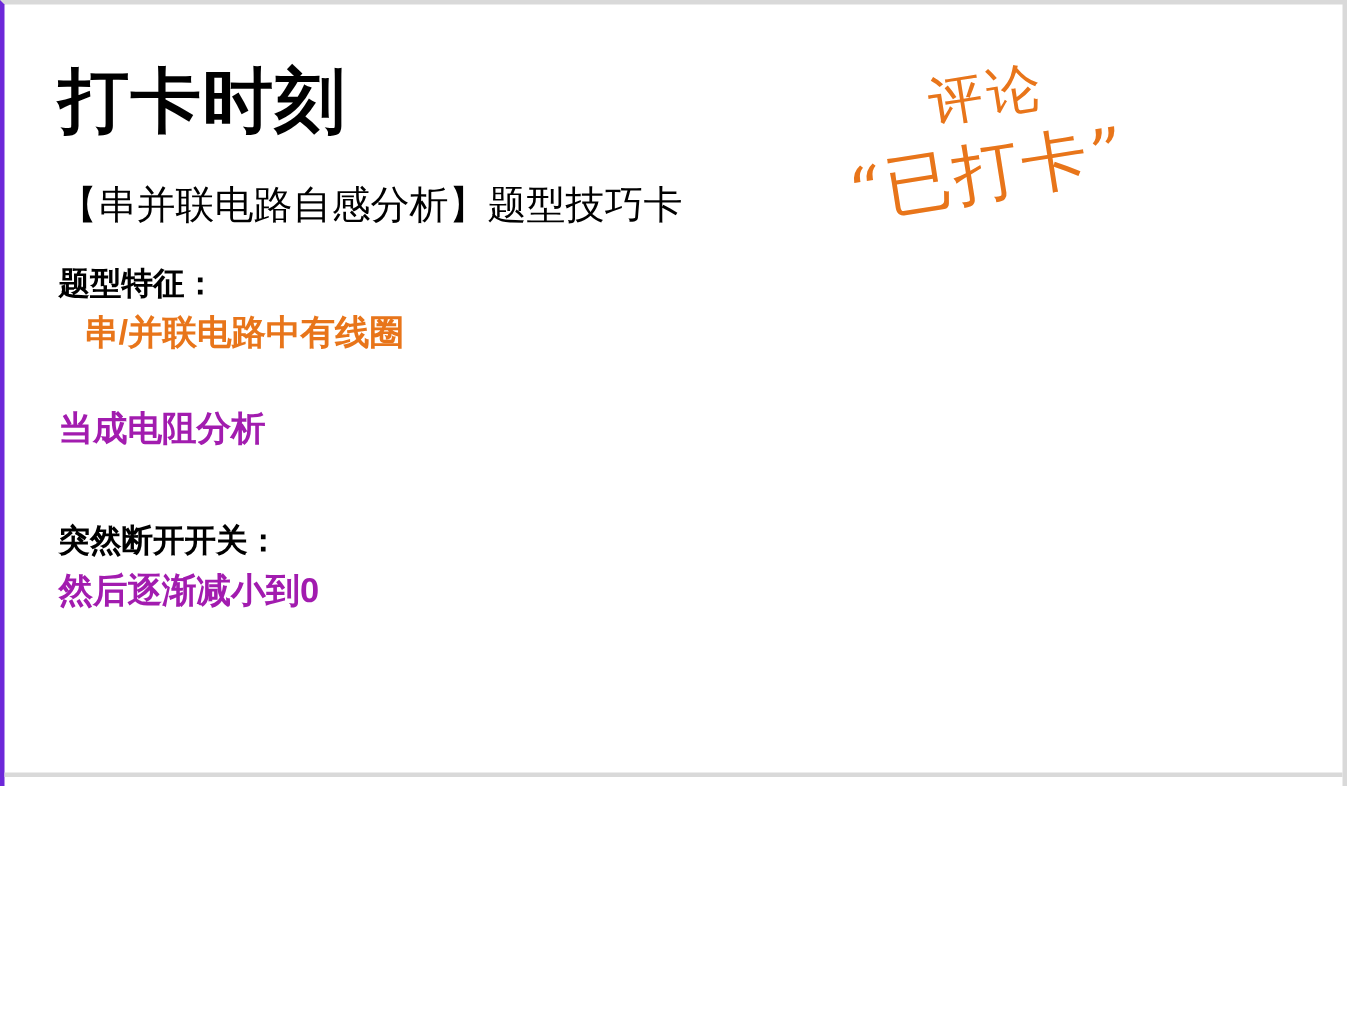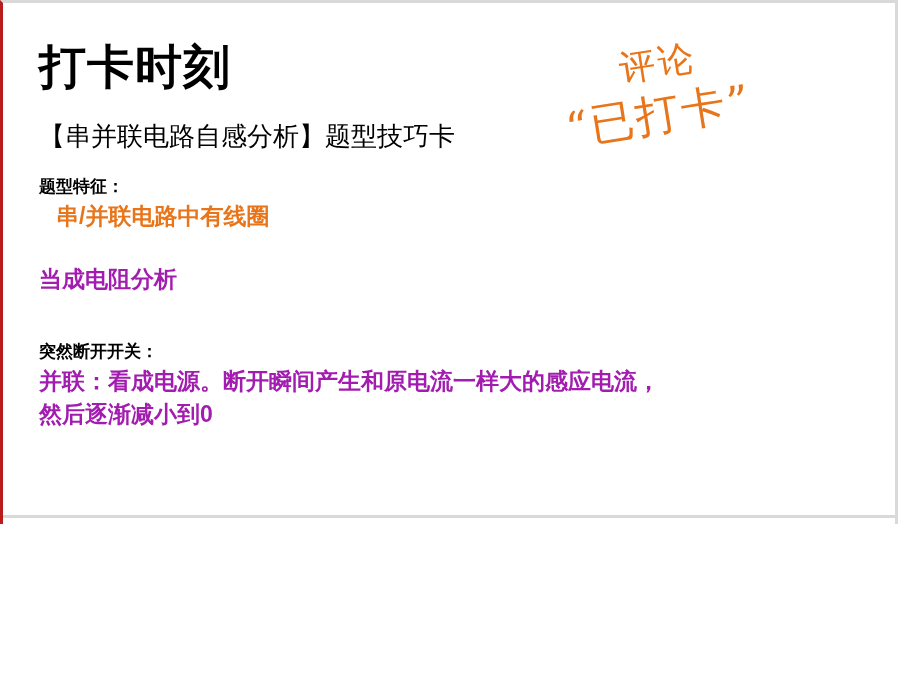--- a/index.html
+++ b/index.html
@@ -12,21 +12,21 @@
     background: #ffffff;
     font-family: "Liberation Sans", "DejaVu Sans", sans-serif;
     overflow: hidden;
   }
   .slide {
     position: relative;
     width: 898px;
     height: 524px;
     box-sizing: border-box;
     background: #ffffff;
-    border-left: 3px solid #b91c1c;
+    border-left: 3px solid #6d28d9;
     border-right: 3px solid #d9d9d9;
     border-top: 3px solid #d9d9d9;
   }
   .bottom-rule {
     position: absolute;
     left: 0;
     right: 0;
     bottom: 6px;
     height: 3px;
     background: #d9d9d9;
@@ -84,21 +84,21 @@
   .body-block {
     position: absolute;
     left: 36px;
     top: 172px;
     width: 830px;
   }
   .sec {
     margin-bottom: 16px;
   }
   .sec-head {
-    font-size: 17px;
+    font-size: 21px;
     font-weight: bold;
     color: #000000;
     line-height: 1.45;
     white-space: nowrap;
   }
   .sec-body {
     font-size: 23px;
     font-weight: bold;
     line-height: 1.45;
   }
@@ -138,20 +138,19 @@
       <div class="sec-body c-red nowrap">当成电阻分析</div>
     </div>
 
     <div class="gap-lg"></div>
 
 
     <div class="gap-lg"></div>
 
     <div class="sec">
       <div class="sec-head">突然断开开关：</div>
-      <div class="sec-body c-red nowrap">并联：看成电源。断开瞬间产生和原电流一样大的感应电流，</div>
       <div class="sec-body c-red nowrap">然后逐渐减小到0</div>
     </div>
 
   </div>
 
   <div class="bottom-rule"></div>
 </div>
 
 </body></html>

